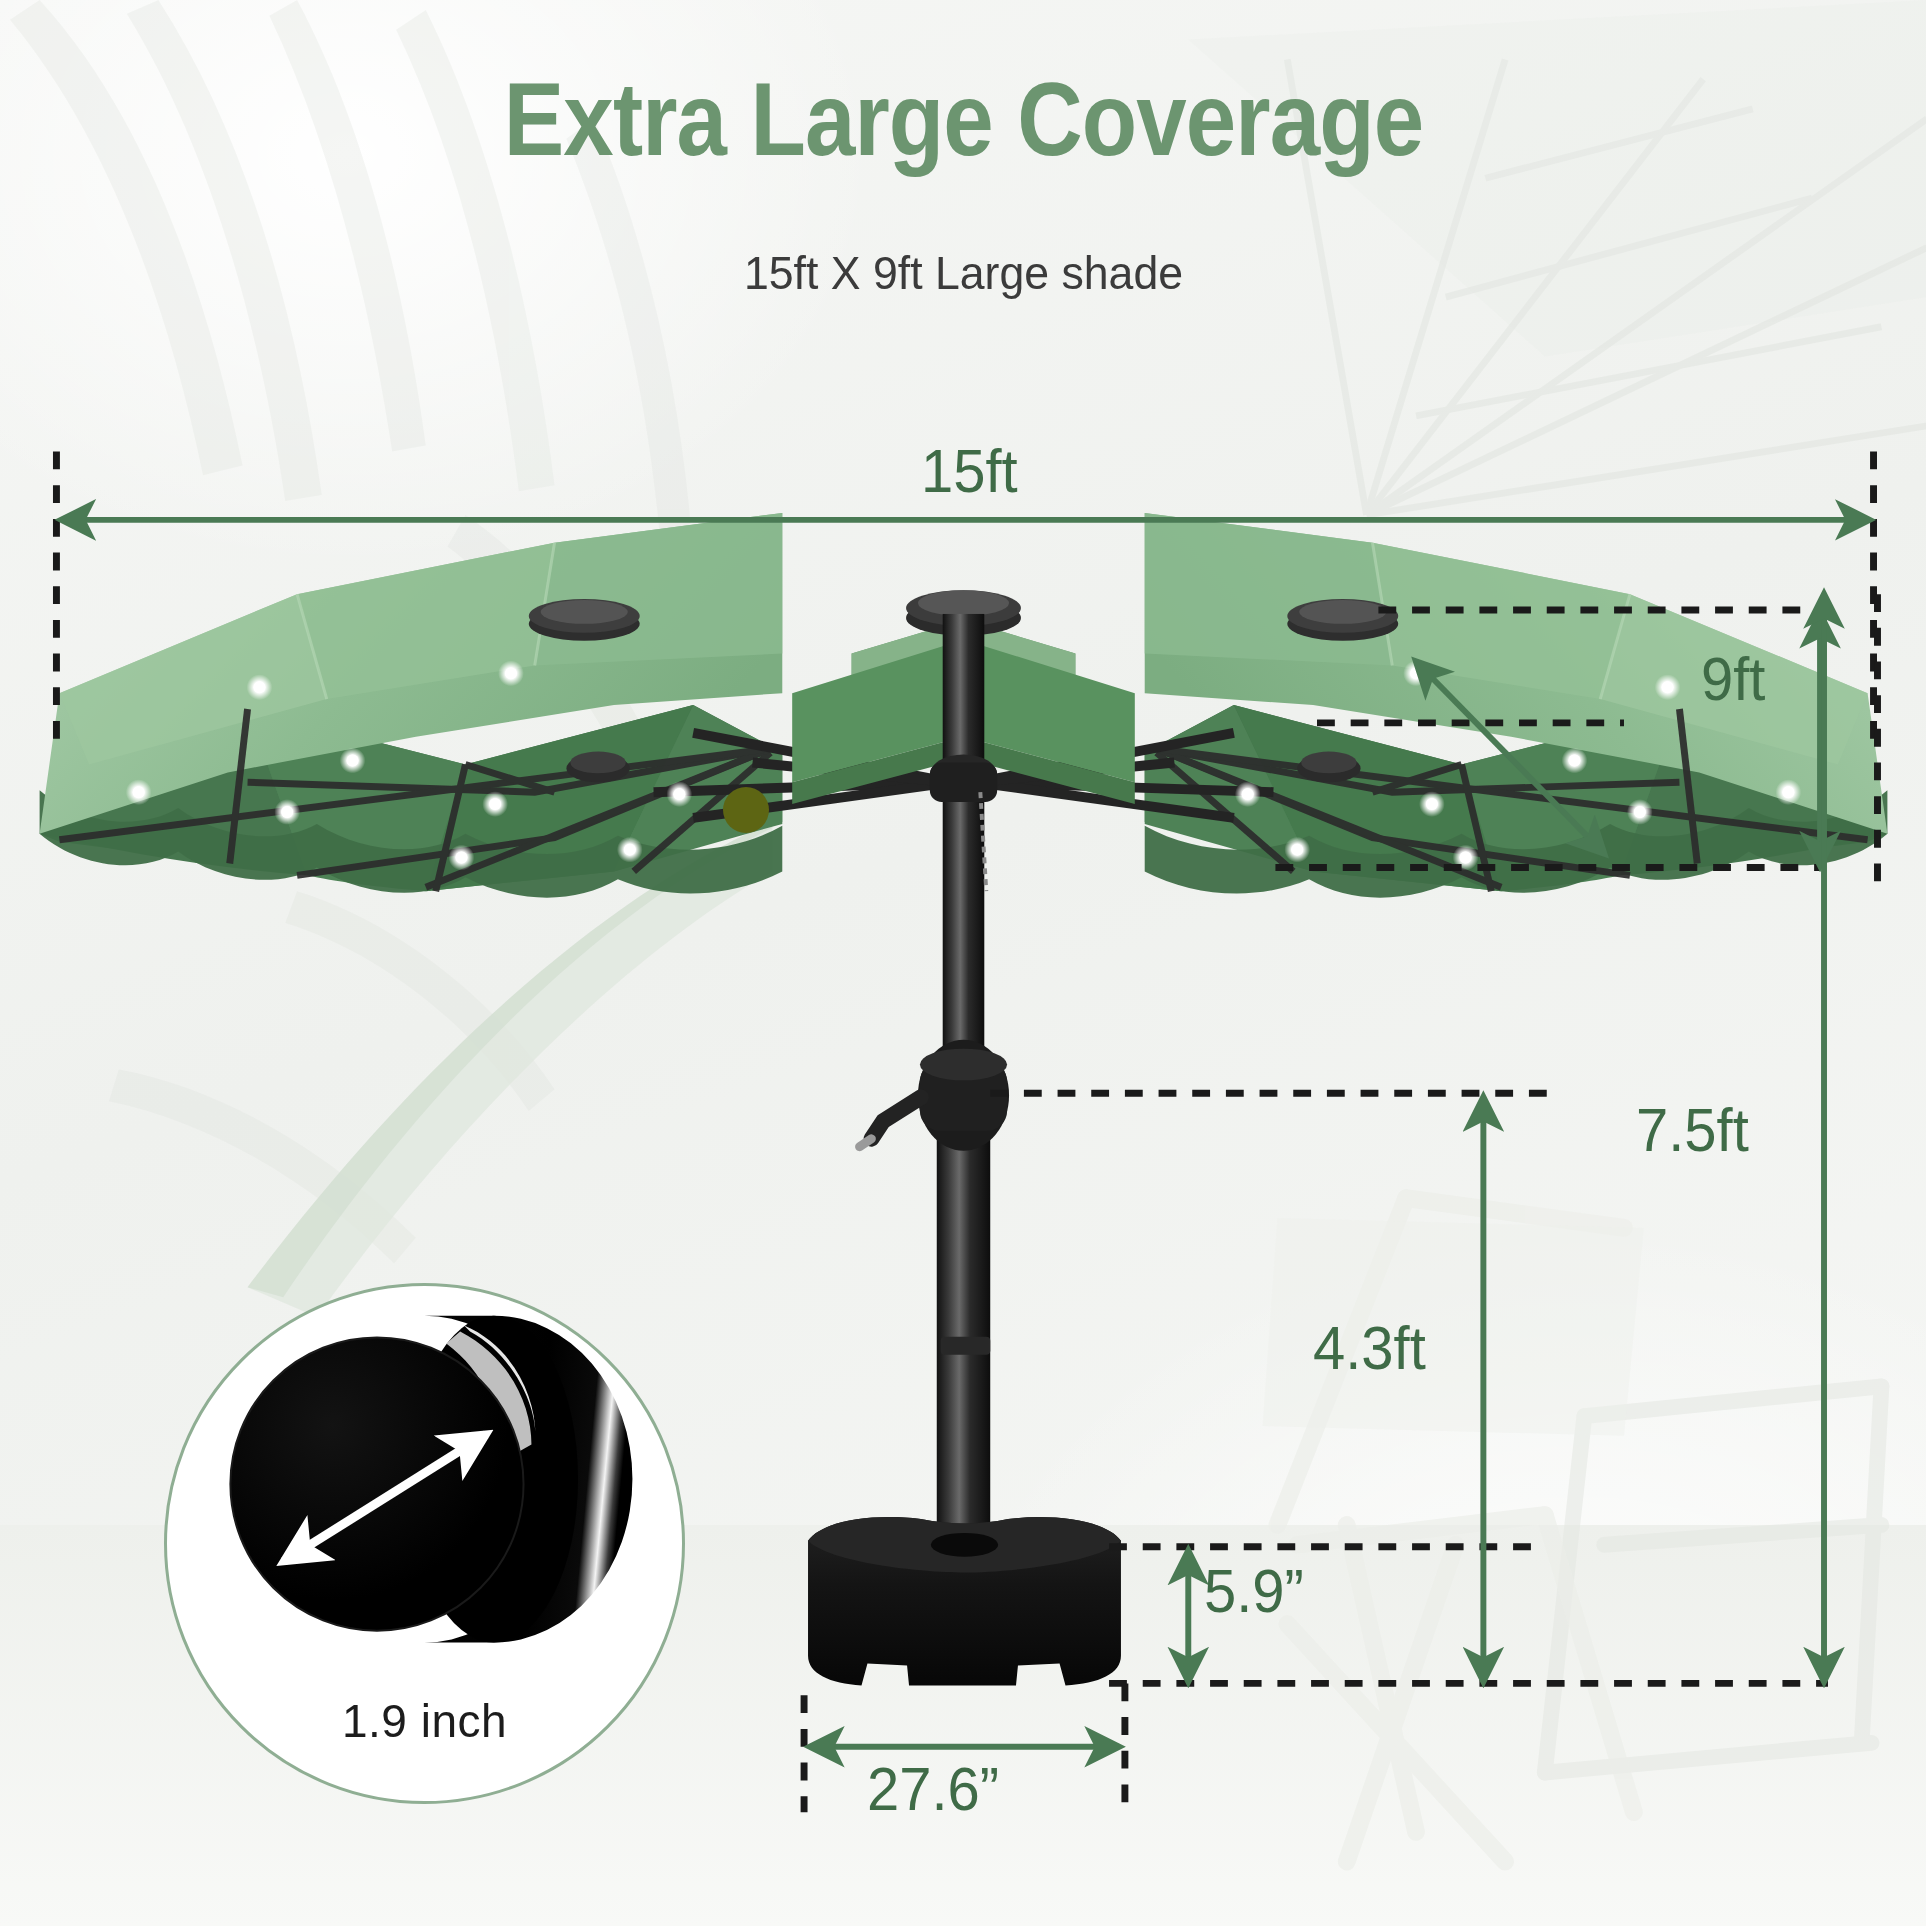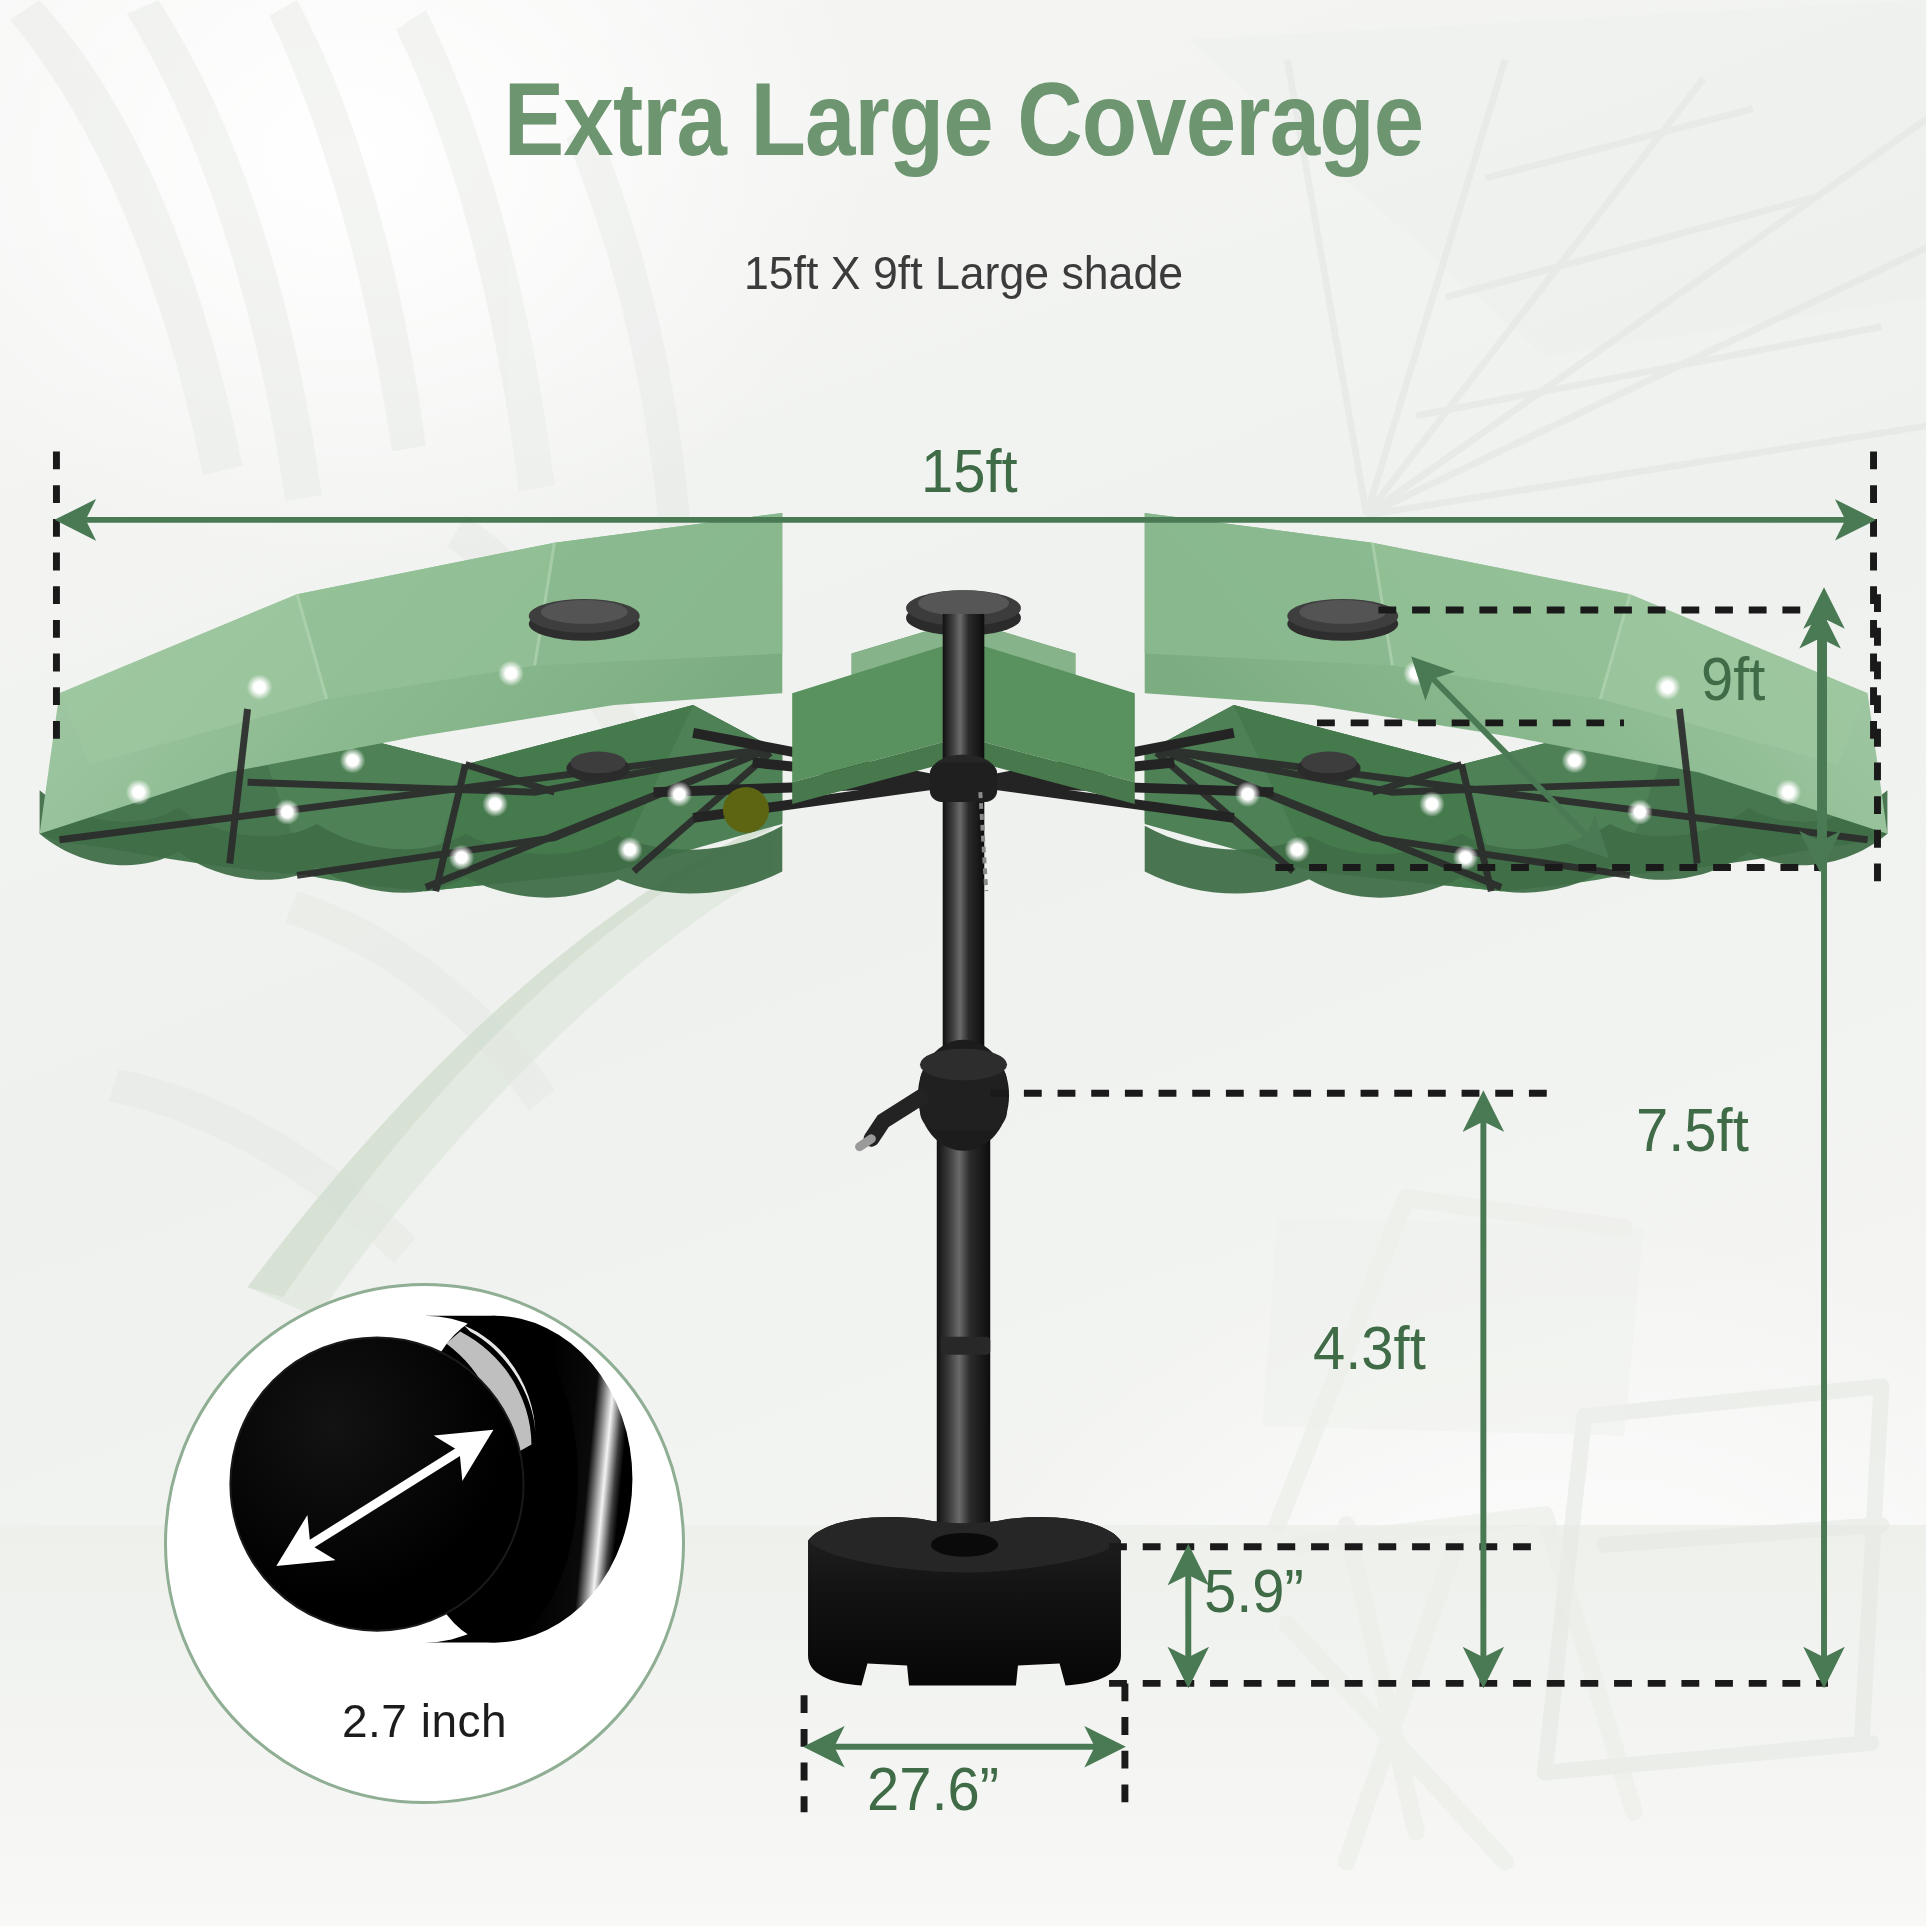--- a/index.html
+++ b/index.html
@@ -500,17 +500,17 @@
       <path d="M296,46 C346,72 368,120 368,160 L340,176 C340,132 320,86 282,58 Z" fill="#ffffff" opacity="0.75"></path>
 
       <ellipse cx="212" cy="200" rx="148" ry="148" fill="url(#capG)"></ellipse>
 
       <ellipse cx="212" cy="200" rx="148" ry="148" fill="none" stroke="#1a1a1a" stroke-width="2"></ellipse>
 
       <g stroke="#ffffff" stroke-width="9" fill="none">
         <line x1="118" y1="278" x2="322" y2="150" marker-start="url(#arwWi)" marker-end="url(#arwWi)"></line>
       </g>
     </svg>
-    <div class="inset-label">2.7 inch</div>
+    <div class="inset-label">1.9 inch</div>
   </div>
 
 </div>
 
 
 </body></html>

